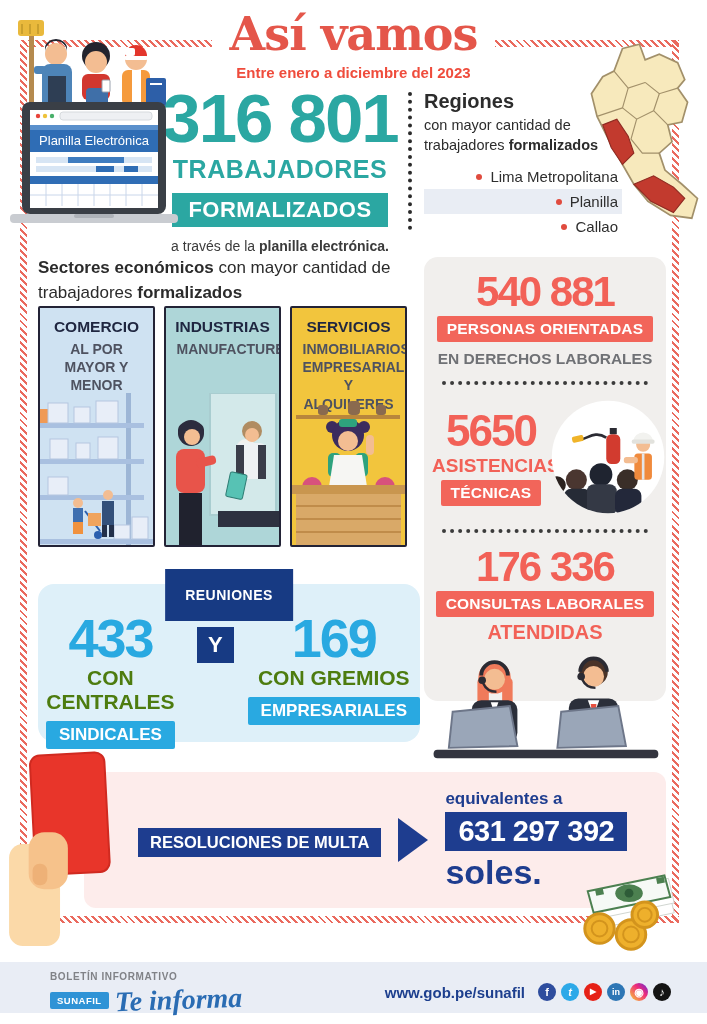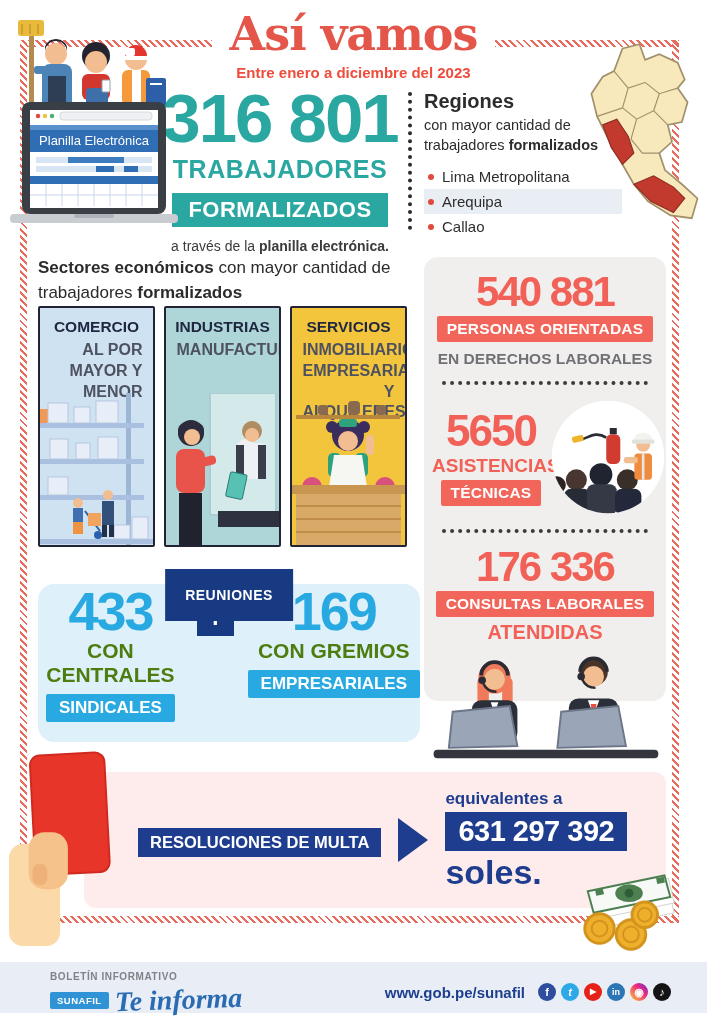--- a/index.html
+++ b/index.html
@@ -18,50 +18,50 @@
   .teal-stat .val{font-size:69px;font-weight:800;color:#2ba7a2;line-height:1;letter-spacing:-2px;}
   .teal-stat .lab{font-size:25px;font-weight:800;color:#2ba7a2;letter-spacing:0.5px;margin-top:2px;}
   .teal-stat .badge{display:inline-block;background:#2ba7a2;color:#fff;font-size:22px;font-weight:800;
                     padding:4px 16px;margin-top:9px;letter-spacing:0.5px;}
   .teal-stat .cap{font-size:14px;color:#3b3b3b;margin-top:11px;}
   .vdots{left:408px;top:92px;height:138px;width:0;border-left:4px dotted #2b2b2b;z-index:4;}
   .regions{left:424px;top:90px;width:198px;z-index:4;}
   .regions h3{margin:0;font-size:20px;font-weight:800;color:#2c2c2c;}
   .regions p{margin:3px 0 0;font-size:14.5px;line-height:1.35;color:#2c2c2c;}
   .regions ul{list-style:none;margin:9px 0 0;padding:0;}
-  .regions li{display:flex;align-items:center;gap:8px;font-size:15px;color:#2e2e2e;padding:4px 4px;}
+  .regions li{display:flex;align-items:center;gap:8px;font-size:15px;color:#2e2e2e;padding:4px 4px;justify-content:flex-end;}
   .regions li.alt{background:#e9edf4;}
   .rdot{width:6px;height:6px;border-radius:50%;background:#e04b3e;flex:0 0 auto;}
   
   .sec-head{left:38px;top:256px;width:400px;font-size:17px;line-height:1.45;color:#2b2b2b;z-index:4;margin:0;}
   .cards{left:38px;top:306px;display:flex;gap:9px;z-index:4;}
   .card{width:117px;height:241px;border:2px solid #232336;border-radius:2px;position:relative;
         overflow:hidden;box-sizing:border-box;padding-top:10px;text-align:center;}
   .card.c1{background:#cfe2f2;} .card.c2{background:#f2c53d;} .card.c3{background:#aed6d8;}
   .card .ct{font-size:15.5px;font-weight:800;color:#1f2640;}
-  .card .cs{font-size:16px;font-weight:600;color:#4e5260;line-height:1.3;margin:4px auto 0;max-width:92px;text-align:right;}
+  .card .cs{font-size:14px;font-weight:600;color:#4e5260;line-height:1.3;margin:4px auto 0;max-width:92px;}
   .card svg{position:absolute;bottom:0;left:0;}
   
   .gpanel{left:424px;top:257px;width:242px;height:444px;background:#f1efed;border-radius:14px;
           z-index:3;text-align:center;}
   .rv{font-size:42px;font-weight:800;color:#f26157;letter-spacing:-2px;line-height:1;}
   .rbadge{display:inline-block;background:#f2655a;color:#fff;font-size:15.5px;font-weight:800;
           padding:4px 10px;border-radius:2px;margin-top:3px;letter-spacing:0.2px;}
   .rcap{font-size:15.5px;font-weight:600;color:#6f7175;margin-top:8px;}
   .rlab{font-size:20px;font-weight:800;color:#f26157;margin-top:4px;}
   .sep{margin:13px auto;width:206px;border-top:4px dotted #3b3b3b;}
   .assists{display:flex;align-items:center;padding-left:8px;}
   .assists .acol{width:118px;}
   .assists .rv{font-size:44px;}
   .assists .rlab{font-size:19px;margin-top:2px;}
   
   .bluepanel{left:38px;top:584px;width:382px;height:158px;background:#def0f9;border-radius:16px;z-index:3;}
   .reu-badge{position:absolute;top:-15px;left:50%;transform:translateX(-50%);background:#173a83;color:#fff;
              font-size:14px;font-weight:800;padding:18px 20px;letter-spacing:0.5px;}
-  .reu-row{display:flex;justify-content:center;gap:14px;}
+  .reu-row{display:flex;justify-content:center;gap:14px;margin-top:27px;}
   .reu-col{text-align:center;}
   .reu-col .bv{font-size:54px;font-weight:800;color:#29a9e1;line-height:1;letter-spacing:-2px;}
   .reu-col .bl{font-size:21px;font-weight:800;color:#4d7c0f;margin-top:1px;}
   .reu-col .bb{display:inline-block;background:#29a9e1;color:#fff;font-size:17px;font-weight:800;
                padding:4px 13px;border-radius:2px;margin-top:7px;}
   .ybadge{margin-top:16px;background:#173a83;color:#fff;font-size:22px;font-weight:800;
           padding:5px 11px;height:fit-content;}
   
   .pinkpanel{left:84px;top:772px;width:582px;height:136px;background:#fdeceb;border-radius:12px;z-index:3;
              display:flex;align-items:center;gap:17px;padding-left:54px;box-sizing:border-box;}
@@ -179,21 +179,21 @@
   <div class="abs regions">
     <h3>Regiones</h3>
     <p><span>con mayor cantidad de trabajadores </span><b>formalizados</b></p>
     <ul>
       <li>
           <span class="rdot"></span>
           <span>Lima Metropolitana</span>
         </li>
       <li class="alt">
           <span class="rdot"></span>
-          <span>Arequipa</span>
+          <span>Planilla</span>
         </li>
       <li>
           <span class="rdot"></span>
           <span>Callao</span>
         </li>
     </ul>
   </div>
 
   <svg class="abs" style="left:556px;top:40px;z-index:6;" width="150" height="198" viewBox="0 0 100 140">
     <path d="M44,6 L56,3 L60,14 L70,10 L83,16 L88,28 L83,34 L90,44 L86,58 L76,60 L79,72 L70,80 L74,92 L86,102 L97,112 L93,126 L78,124 L62,114 L52,102 L44,88 L34,70 L26,54 L22,38 L30,26 L38,22 Z" fill="#f7e9bc" stroke="#a2906a" stroke-width="1.2"></path>

